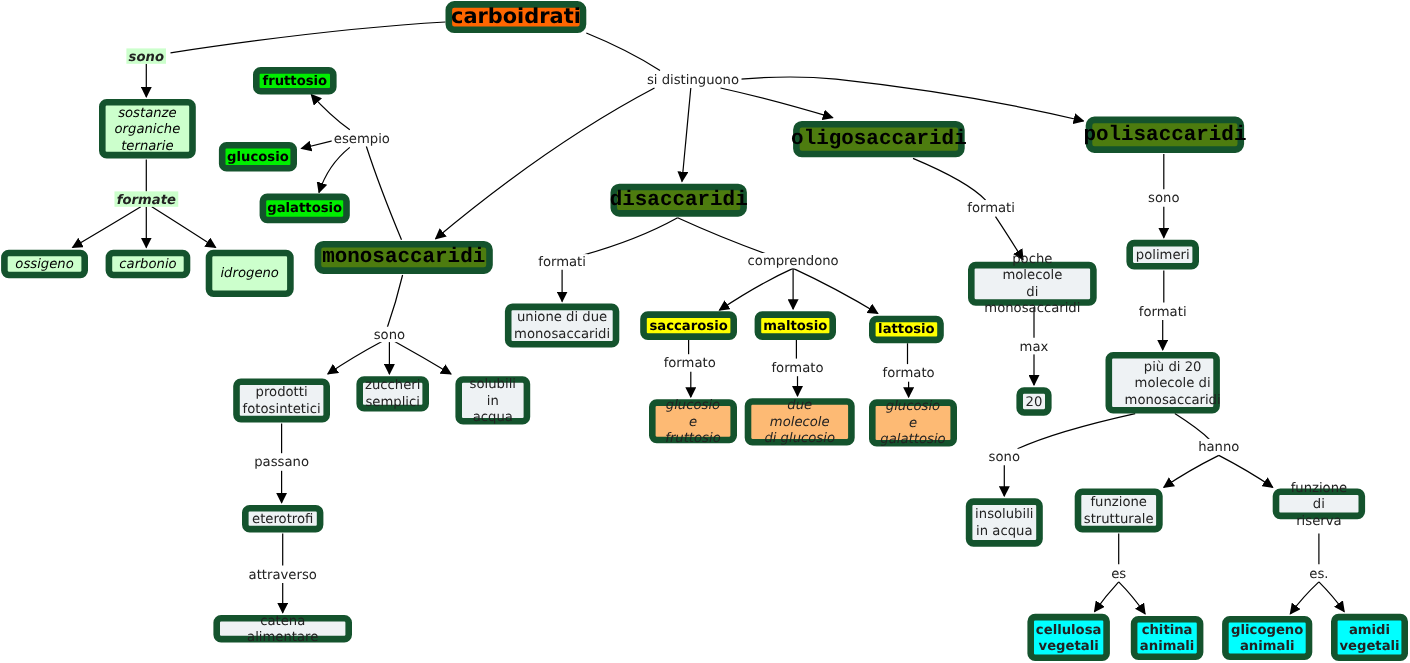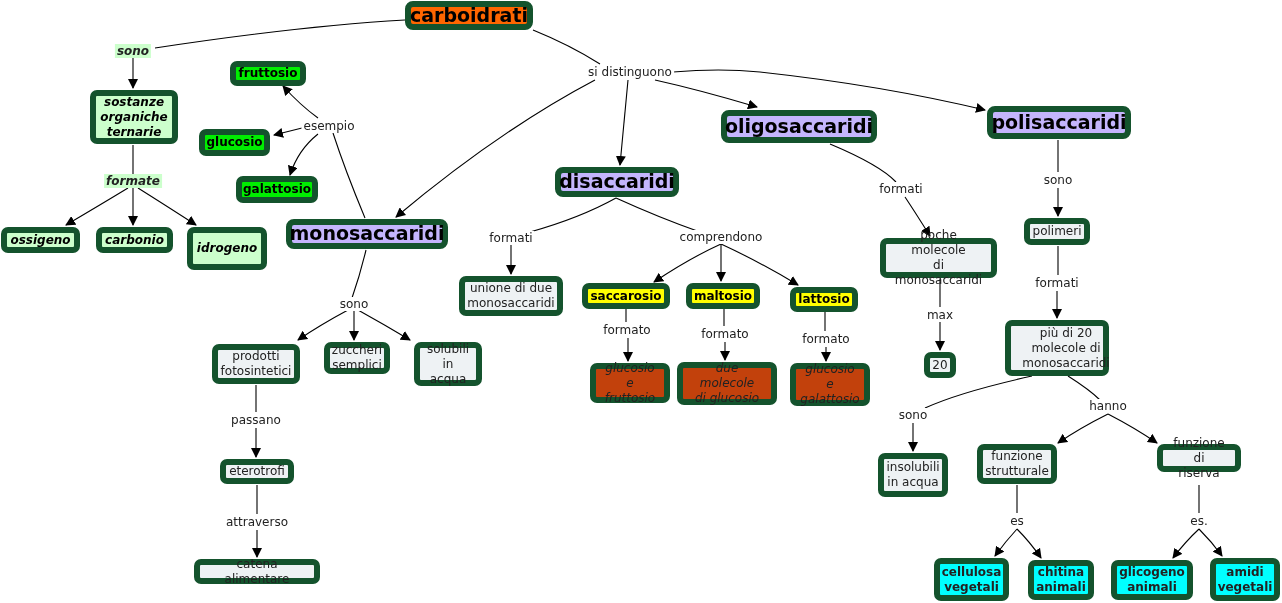--- a/index.html
+++ b/index.html
@@ -3,26 +3,26 @@
 <meta charset="utf-8">
 <style>
   html, body { margin:0; padding:0; background:#ffffff; }
   body { width:1282px; height:603px; position:relative; overflow:hidden;
          font-family:"DejaVu Sans", sans-serif; color:#000; }
   #map { position:absolute; left:0; top:0; width:1282px; height:603px; }
   .node { position:absolute; box-sizing:border-box; border:6px solid #14532d; border-radius:7px;
           display:flex; align-items:center; justify-content:center; text-align:center;
           line-height:1.25; white-space:pre-line; padding:2px 6px; }
   .root { background:#ff6600; font-weight:bold; font-size:19px; border-radius:8px; }
-  .cat  { background:#c4b5fd; font-weight:bold; font-size:19px; border-radius:8px; }
-  .lg   { background:#ccffcc; font-weight:bold; font-style:italic; font-size:12px; }
+  .cat  { background:#4d7c0f; font-weight:bold; font-size:19px; border-radius:8px;font-family:Liberation Mono, monospace; }
+  .lg   { background:#ccffcc; font-weight:normal; font-style:italic; font-size:12px; }
   .gr   { background:#00ee00; font-weight:bold; font-size:12px; }
   .gy   { background:#eef2f4; font-size:12px; color:#222; }
   .ye   { background:#ffff00; font-weight:bold; font-size:12px; }
-  .pe   { background:#c2410c; font-style:italic; font-size:12px; color:#222; }
+  .pe   { background:#fdba74; font-style:italic; font-size:12px; color:#222; }
   .cy   { background:#00ffff; font-weight:bold; font-size:12px; color:#222; }
   .lbl  { position:absolute; font-size:12px; background:#fff; padding:0 2px; transform:translate(-50%,-50%);
           white-space:nowrap; color:#222; }
   .lbl.it { font-style:italic; font-weight:bold; background:#ccffcc; }
 </style>
 </head>
 <body>
 
 <svg id="map" xmlns="http://www.w3.org/2000/svg">
   <defs>

